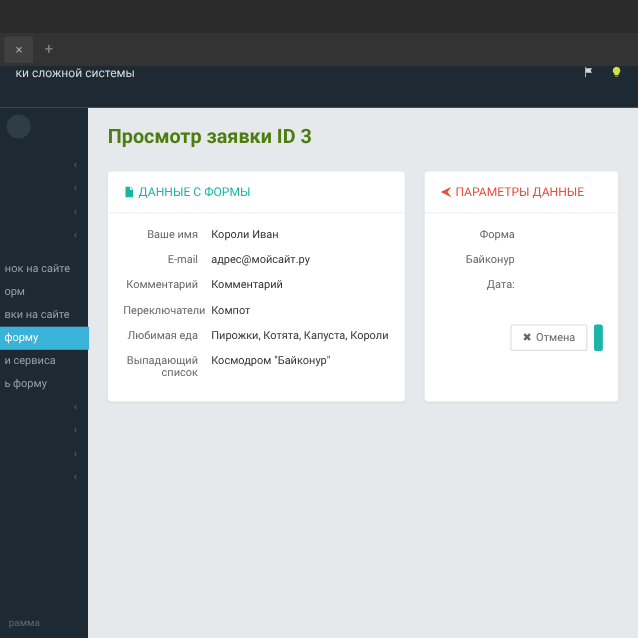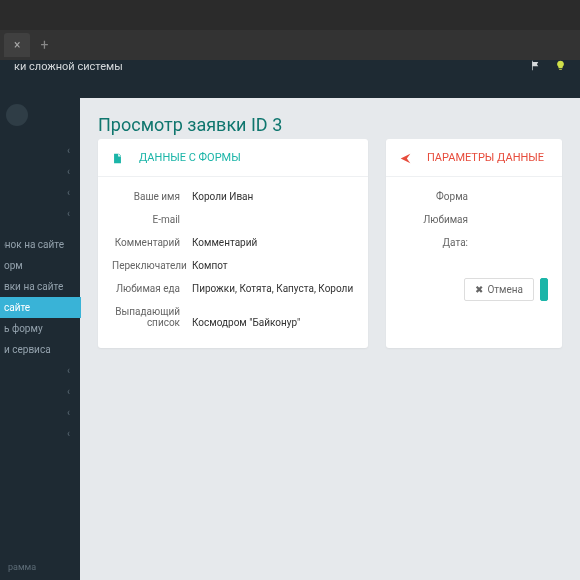--- a/index.html
+++ b/index.html
@@ -15,30 +15,30 @@
 .app-body{flex:1;display:flex;background:#1e2a33;overflow:hidden}
 .sidebar{width:80px;background:#1e2a33;color:#93a1ac;font-size:10px;display:flex;flex-direction:column}
 .side-items{flex:1;padding-top:8px}
 .side-item{display:flex;align-items:center;justify-content:flex-end;padding:5px 10px 5px 4px;white-space:nowrap;overflow:hidden;position:relative}
 .side-item .chev{font-size:10px;color:#5c6b76}
 .side-item.active{background:#39b3d7;color:#fff;margin-right:-1px}
 .side-bottom{padding:8px;font-size:9px;color:#5c6b76}
 .side-label{overflow:hidden;text-overflow:clip;direction:rtl;text-align:left;flex:1;padding-right:6px}
 .side-circle{width:22px;height:22px;border-radius:50%;background:#2f3d46;margin:6px}
 .main{flex:1;background:#e6e9ec;padding:16px 18px;overflow:hidden}
-.page-title{color:#0f766e;font-size:18px;font-weight:400;margin-bottom:4px}
+.page-title{color:#4d7c0f;font-size:18px;font-weight:700;margin-bottom:21px}
 .panels{display:flex;gap:18px}
 .panel{background:#fff;border-radius:3px;box-shadow:0 1px 2px rgba(0,0,0,.05)}
 .panel.left{flex:0 0 270px}
 .panel.right{flex:1;min-width:0}
-.panel-head{padding:12px 14px;border-bottom:1px solid #eef0f2;display:flex;align-items:flex-end;gap:16px;font-size:11px;font-weight:400}
+.panel-head{padding:12px 14px;border-bottom:1px solid #eef0f2;display:flex;align-items:center;gap:3px;font-size:11px;font-weight:400}
 .panel-head.teal{color:#1bb5a8}
 .panel-head.red{color:#e74c3c}
 .panel-body{padding:8px 14px 14px}
-.row{display:flex;align-items:flex-end;padding:6px 0;font-size:10px;color:#333}
+.row{display:flex;align-items:flex-start;padding:6px 0;font-size:10px;color:#333}
 .row .lbl{width:80px;text-align:right;padding-right:12px;color:#666}
 .row .val{flex:1;color:#333}
 .row .val.red{color:#e74c3c}
 .actions{display:flex;justify-content:flex-end;gap:6px;padding:10px 14px 14px}
 .btn{font-size:10px;padding:5px 10px;border:1px solid #ddd;background:#fff;border-radius:2px;cursor:pointer;display:flex;align-items:center;gap:4px;color:#666}
 .btn.teal{background:#1bb5a8;border-color:#1bb5a8;color:#fff;width:8px;overflow:hidden;padding:5px 2px}
 .icon-svg{width:11px;height:11px;fill:currentColor}
 </style>
 </head>
 <body>
@@ -92,29 +92,29 @@
           </div>
           <div class="side-item">
             <span class="side-label">орм</span>
             <span class="chev"></span>
           </div>
           <div class="side-item">
             <span class="side-label">вки на сайте</span>
             <span class="chev"></span>
           </div>
           <div class="side-item active">
-            <span class="side-label">сайте</span>
+            <span class="side-label">форму</span>
+            <span class="chev"></span>
+          </div>
+          <div class="side-item">
+            <span class="side-label">и сервиса</span>
             <span class="chev"></span>
           </div>
           <div class="side-item">
             <span class="side-label">ь форму</span>
-            <span class="chev"></span>
-          </div>
-          <div class="side-item">
-            <span class="side-label">и сервиса</span>
             <span class="chev"></span>
           </div>
           <div class="side-item">
             <span class="side-label"></span>
             <span class="chev">‹</span>
           </div>
           <div class="side-item">
             <span class="side-label"></span>
             <span class="chev">‹</span>
           </div>
@@ -139,20 +139,21 @@
               </svg>
             <span>ДАННЫЕ С ФОРМЫ</span>
           </div>
           <div class="panel-body" id="form-rows">
               <div class="row">
                 <div class="lbl">Ваше имя</div>
                 <div class="val">Короли Иван</div>
               </div>
               <div class="row">
                 <div class="lbl">E-mail</div>
+                <div class="val">адрес@мойсайт.ру</div>
               </div>
               <div class="row">
                 <div class="lbl">Комментарий</div>
                 <div class="val">Комментарий</div>
               </div>
               <div class="row">
                 <div class="lbl">Переключатели</div>
                 <div class="val">Компот</div>
               </div>
               <div class="row">
@@ -170,21 +171,21 @@
             <svg class="icon-svg" viewBox="0 0 16 16">
                 <path d="M1 8l14-7-5 7 5 7z"></path>
               </svg>
             <span>ПАРАМЕТРЫ ДАННЫЕ</span>
           </div>
           <div class="panel-body" id="param-rows">
               <div class="row">
                 <div class="lbl">Форма</div>
               </div>
               <div class="row">
-                <div class="lbl">Любимая</div>
+                <div class="lbl">Байконур</div>
                 <div class="val"></div>
               </div>
               <div class="row">
                 <div class="lbl">Дата:</div>
               </div>
             </div>
           <div class="actions">
             <button class="btn">
               <span>✖</span>
               <span>Отмена</span>

